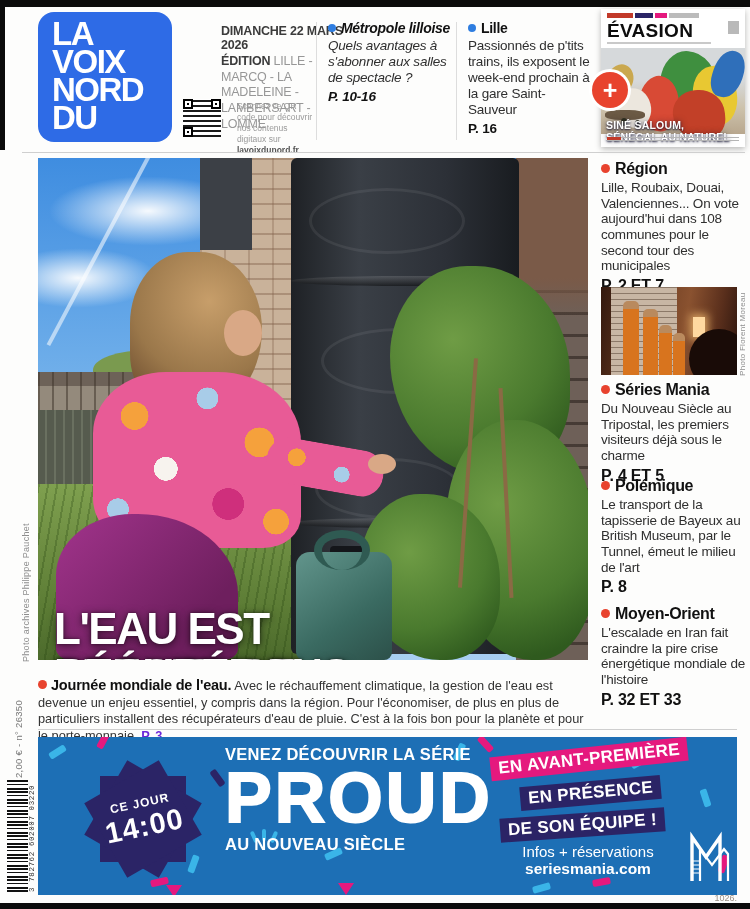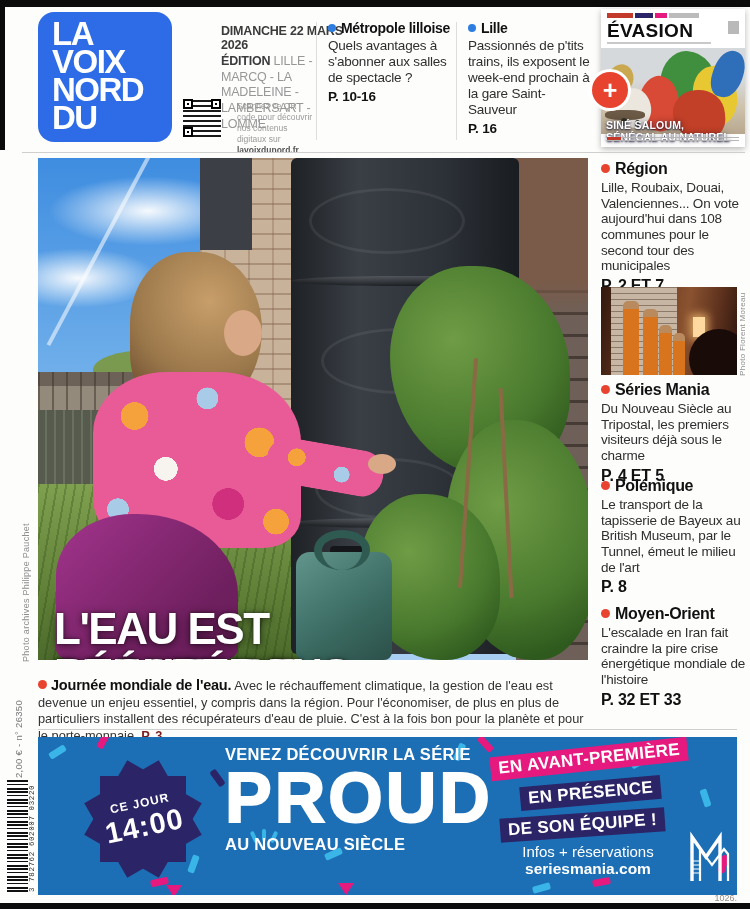--- a/index.html
+++ b/index.html
@@ -128,21 +128,21 @@
   .sb-wall{left:10px;top:0;width:66px;height:88px;background:#c8b6a4;
      background-image:repeating-linear-gradient(180deg,rgba(90,70,55,.55) 0 1px,transparent 1px 6px);}
   .sb-fig{background:linear-gradient(180deg,#b98a5e 0 8px,#d8741e 8px);border-radius:5px 5px 0 0;}
   .sb-phone{left:92px;top:30px;width:12px;height:20px;background:#ffd9a0;box-shadow:0 0 8px 3px rgba(255,200,120,.7);}
   .sb-sil{right:-12px;bottom:-14px;width:60px;height:60px;border-radius:50%;background:#190b07;}
 
   
   .standfirst{position:absolute;left:38px;top:663px;width:550px;font-size:12.8px;line-height:1.3;color:#333;}
   .standfirst .dot{display:inline-block;margin-right:4px;}
   .standfirst b.k{font-size:14.5px;color:#111;letter-spacing:-.2px;}
-  .standfirst b.p{color:#7f1d1d;}
+  .standfirst b.p{color:#6d28d9;}
 
   
   .ad{position:absolute;left:38px;top:737px;width:699px;height:158px;background:#1d6fb5;overflow:hidden;}
   .ad *{position:absolute;}
   .conf{width:7px;height:18px;border-radius:2px;}
   .c-cyan{background:#3ab5e8;}.c-pink{background:#e5197e;}.c-navy{background:#2b2466;}
   .tri{width:0;height:0;border-left:8px solid transparent;border-right:8px solid transparent;
        border-top:12px solid #e5197e;background:none;}
   .burst{left:45px;top:22px;width:120px;height:120px;}
   .burst i{position:absolute;left:17px;top:17px;width:86px;height:86px;background:#2b2466;}
@@ -203,21 +203,21 @@
         <i class="f2"></i>
         <i class="f3"></i>
       </div>
     <div class="qr-caption">
       <span>Scannez ce QR code pour découvrir nos contenus digitaux sur</span>
       <b>lavoixdunord.fr</b>
     </div>
   </div>
 
   <div class="vdiv" style="left:316px;top:22px;height:118px;"></div>
-  <div class="tstory" style="left:328px;">
+  <div class="tstory" style="left:328px;font-style:italic;">
     <div class="k-row">
       <span class="dot blue"></span>
       <b>Métropole lilloise</b>
     </div>
     <p>Quels avantages à s'abonner aux salles de spectacle ?</p>
     <div class="pageref">P. 10-16</div>
   </div>
 
   <div class="vdiv" style="left:456px;top:22px;height:118px;"></div>
   <div class="tstory" style="left:468px;">

